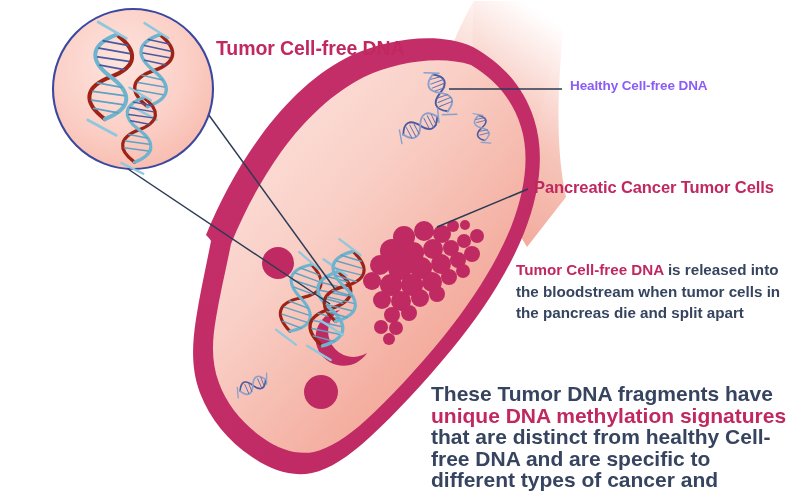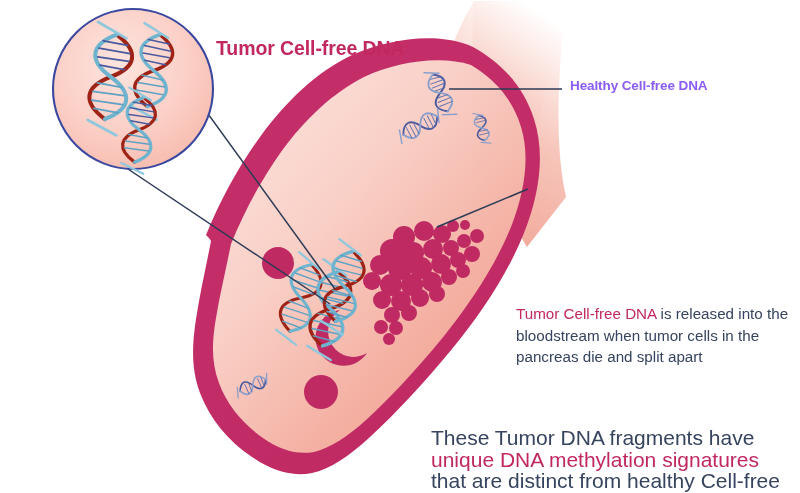--- a/index.html
+++ b/index.html
@@ -46,23 +46,22 @@
     color: #8b5cf6;
   }
   #label-pancreatic-tumor-cells {
     left: 534px;
     top: 177px;
     font-size: 16.5px;
     color: #c0285f;
   }
   .paragraph {
     position: absolute;
-    font-weight: normal;
+    font-weight: bold;
     color: #36445f;
-    margin-top: 44px;
   }
   #para-released {
     left: 516px;
     top: 258px;
     width: 278px;
     font-size: 15.2px;
     line-height: 21.5px;
   }
   #para-methylation {
     left: 431px;
@@ -394,20 +393,21 @@
           <line x1="-15" y1="49" x2="12" y2="58"></line>
         </g>
       </g>
     </g>
   </svg>
 
   <div class="label" id="label-tumor-cfdna">Tumor Cell-free DNA</div>
 
   <div class="label" id="label-healthy-cfdna">Healthy Cell-free DNA</div>
 
+  <div class="label" id="label-pancreatic-tumor-cells">Pancreatic Cancer Tumor Cells</div>
 
   <div class="paragraph" id="para-released">
     <span class="hl">Tumor Cell-free DNA</span><span> is released into the bloodstream when tumor cells in the pancreas die and split apart</span>
   </div>
 
   <div class="paragraph" id="para-methylation">
     <span>These Tumor DNA fragments have </span><span class="hl">unique DNA methylation signatures</span><span> that are distinct from healthy Cell-free DNA and are specific to different types of cancer and locations within the body</span>
   </div>
 
 </div>

